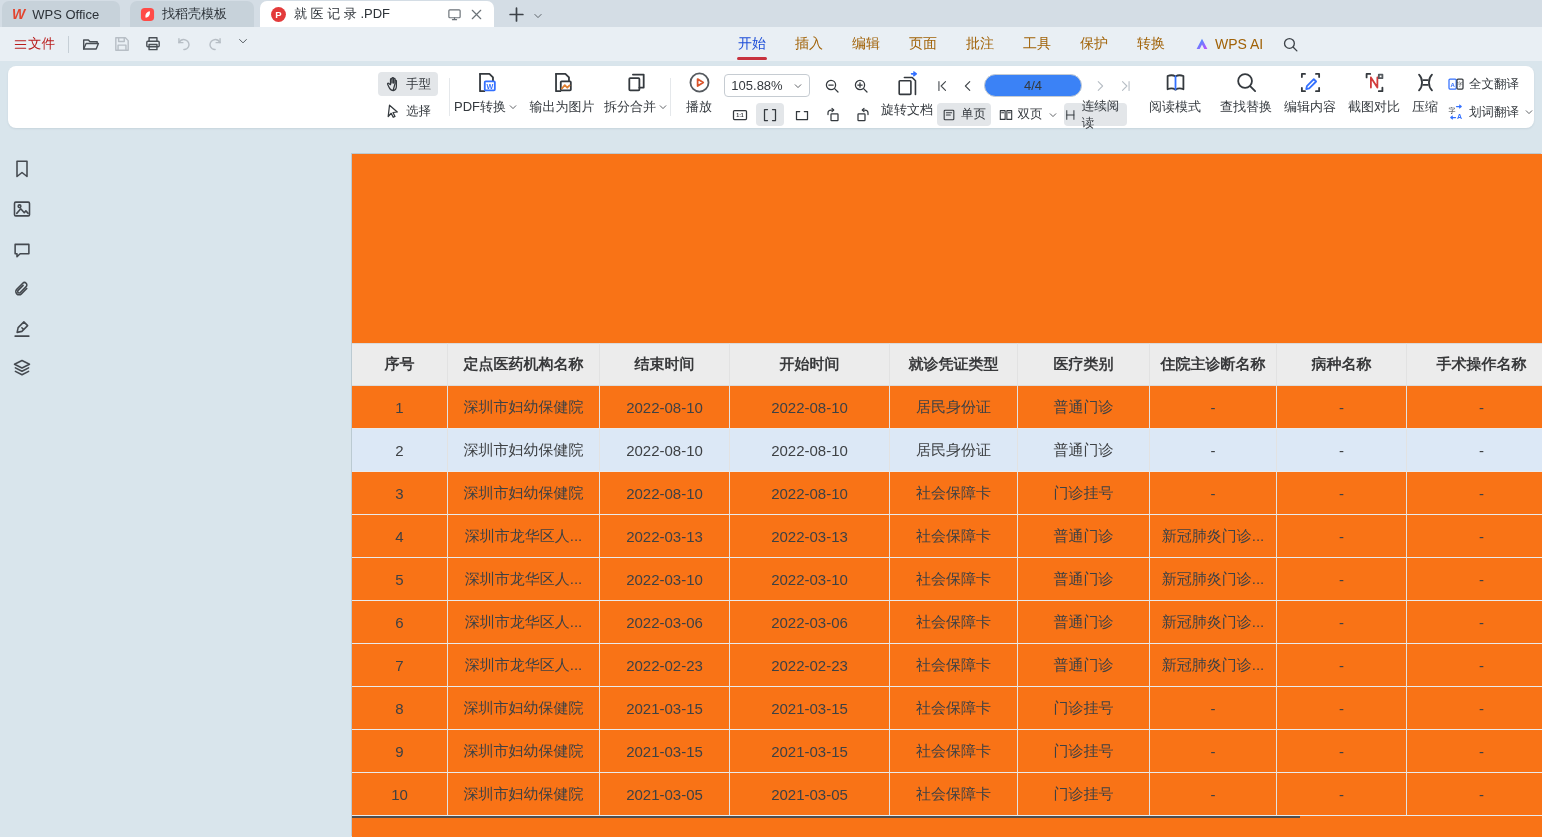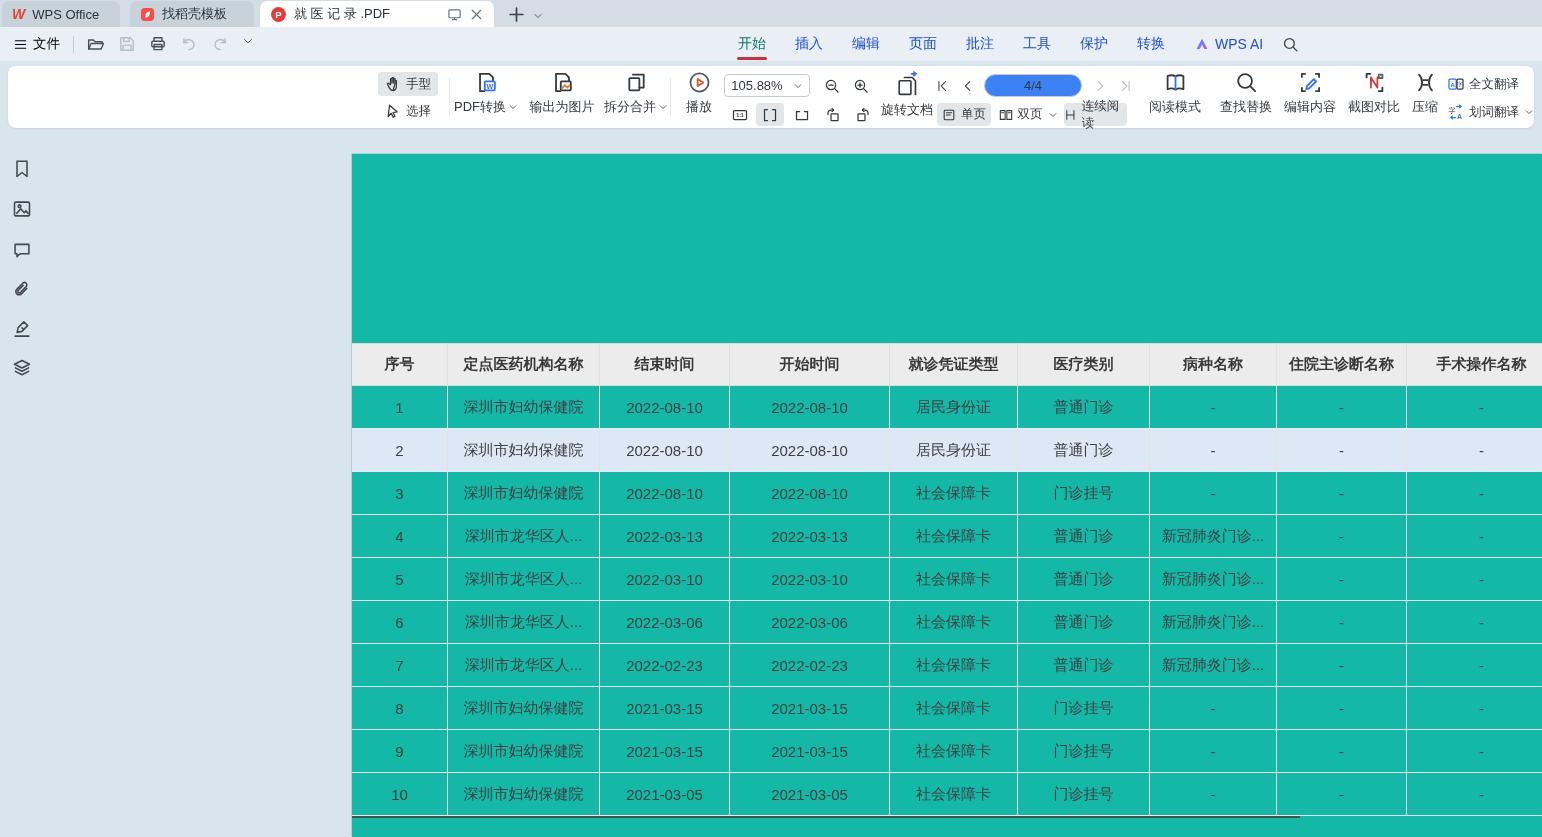--- a/index.html
+++ b/index.html
@@ -16,25 +16,25 @@
   .tab-title { flex:1; white-space:nowrap; overflow:hidden; }
   .tab-x, .tab-mon { color:#6b7278; width:15px; height:15px; }
   .newtab { margin-left:14px; margin-bottom:4px; color:#3c4248; }
   .tabs-chev { margin-left:8px; margin-bottom:6px; color:#3c4248; }
 
   
   .menubar { position:absolute; top:27px; left:0; right:0; height:34px; background:#e9eff4; display:flex; align-items:center; }
   .qa { display:flex; align-items:center; gap:13px; margin-left:13px; }
   .qa .btn { width:18px; height:18px; color:#4a5056; }
   .qa .btn.dim { color:#b7bec5; }
-  .filebtn { display:flex; align-items:center; gap:5px; font-size:13.5px; color:#000000; }
+  .filebtn { display:flex; align-items:center; font-size:13.5px; color:#b91c1c; }
   .vsep { width:1px; height:17px; background:#c6cfd6; }
   .menus { position:absolute; left:738px; top:0; height:34px; display:flex; align-items:center; gap:29px; font-size:14px; }
-  .menu-item { height:34px; display:flex; align-items:center; position:relative; color:#1d4ed8; }
-  .menu-item.active { color:#0f766e; }
+  .menu-item { height:34px; display:flex; align-items:center; position:relative; color:#a16207; }
+  .menu-item.active { color:#1d4ed8; }
   .menu-item.active::after { content:""; position:absolute; left:-1px; right:-1px; bottom:1px; height:3px; background:#c7323e; border-radius:2px; }
   .wpsai { display:flex; align-items:center; gap:5px; }
   .menusearch { width:17px; height:17px; color:#3c4248; margin-left:-10px; }
 
   
   .ribbon { position:absolute; top:66px; left:8px; right:8px; height:62px; background:#fff; border-radius:8px; box-shadow:0 1px 2px rgba(50,70,90,.10);padding-left:48px; }
   .rb { position:absolute; display:flex; align-items:center; justify-content:center; color:#34393e; }
   .vdiv { position:absolute; top:12px; width:1px; height:38px; background:#e5e8eb; }
   .stack { flex-direction:column; justify-content:flex-start; gap:4px; top:5px; height:54px; }
   .stack .lbl, .lbl { font-size:13px; display:flex; align-items:center; gap:2px; white-space:nowrap; }
@@ -47,21 +47,21 @@
   .zoombox { border:1px solid #c6ccd2; border-radius:4px; font-size:13px; gap:10px; background:#fff; }
   .pagebox { border:1px solid #c6ccd2; border-radius:12px; font-size:13px; background:#3b82f6; }
   .navbtn { color:#42474c; }
   .navbtn.dim { color:#b7bec5; }
   .chev { width:10px; height:10px; }
 
   
   .side-icon { position:absolute; left:12px; width:20px; height:20px; color:#44494f; }
 
   
-  .page { position:absolute; left:352px; top:154px; width:1190px; bottom:0; background:#14b8a6; box-shadow:-1px -1px 0 rgba(150,168,180,.45); }
+  .page { position:absolute; left:352px; top:154px; width:1190px; bottom:0; background:#f97316; box-shadow:-1px -1px 0 rgba(150,168,180,.45); }
   .doc-table { position:absolute; left:0; top:189px; width:1205px; filter:blur(.28px); color:#3e4144; }
   .trow { display:grid; grid-template-columns:96px 152px 130px 160px 128px 132px 127px 130px 150px; height:43px; }
   .trow.head { background:#ececec; font-weight:bold; color:#38393b; }
   .trow.hl { background:#dce8f6; }
   .tcell { display:flex; align-items:center; justify-content:center; font-size:15px; border-right:1px solid #e2e2e2; border-bottom:1px solid #eaeaea; white-space:nowrap; overflow:hidden; }
   .trow.head .tcell { border-top:1px solid #dadada; border-bottom:1px solid #dcdcdc; }
   .bottom-line { width:948px; height:3px; background:#4e4e4e; margin-top:-1px; }
 </style>
 </head>
 <body>
@@ -457,22 +457,22 @@
 
 <div class="page">
   <div class="doc-table">
       <div class="trow head">
         <div class="tcell">序号</div>
         <div class="tcell">定点医药机构名称</div>
         <div class="tcell">结束时间</div>
         <div class="tcell">开始时间</div>
         <div class="tcell">就诊凭证类型</div>
         <div class="tcell">医疗类别</div>
+        <div class="tcell">住院主诊断名称</div>
         <div class="tcell">病种名称</div>
-        <div class="tcell">住院主诊断名称</div>
         <div class="tcell">手术操作名称</div>
       </div>
       <div class="trow">
         <div class="tcell">1</div>
         <div class="tcell">深圳市妇幼保健院</div>
         <div class="tcell">2022-08-10</div>
         <div class="tcell">2022-08-10</div>
         <div class="tcell">居民身份证</div>
         <div class="tcell">普通门诊</div>
         <div class="tcell">-</div>

